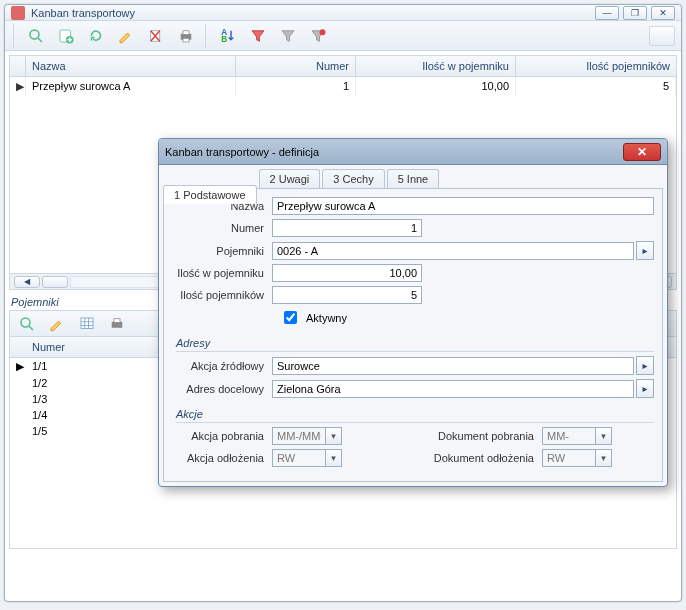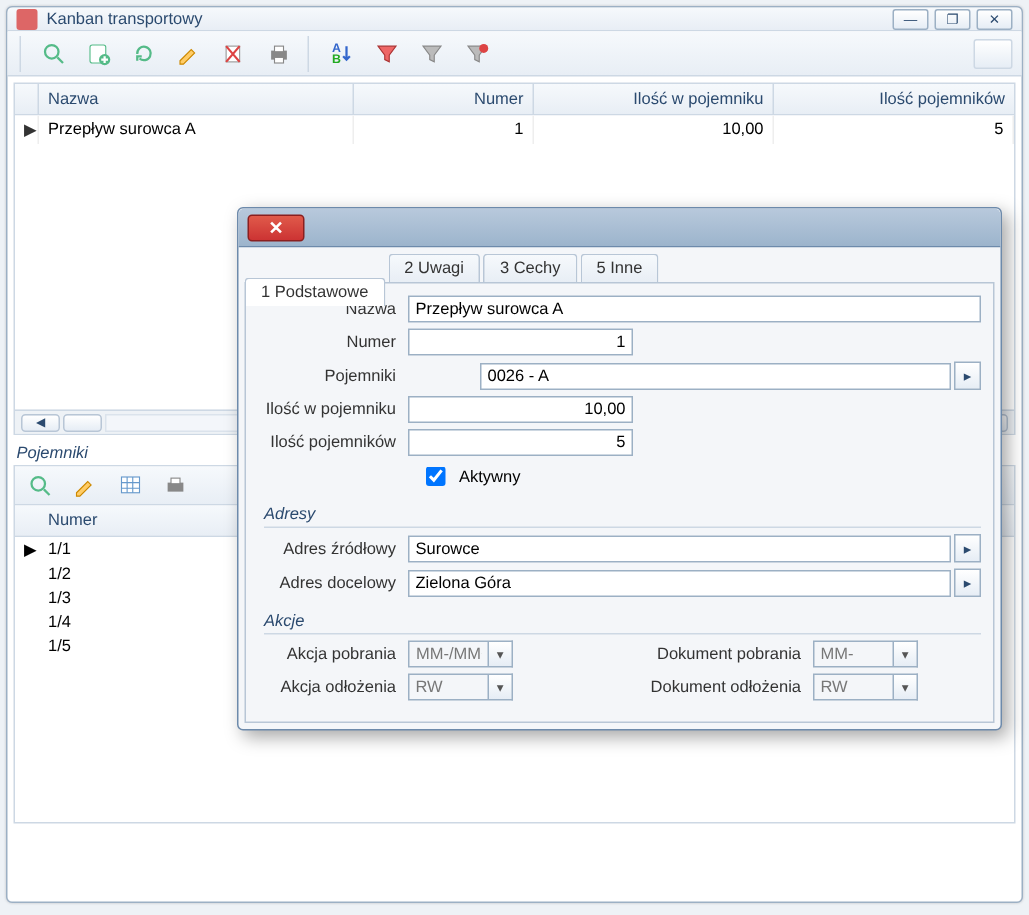--- a/index.html
+++ b/index.html
@@ -244,58 +244,59 @@
       <div class="sub-row">
           <div></div>
           <div>1/5</div>
         </div>
     </div>
   </div>
 </div>
 
 <div class="dialog">
   <div class="dlg-titlebar">
+    <div class="dlg-title">Kanban transportowy - definicja</div>
     <div class="dlg-close">✕</div>
   </div>
   <div class="tabbar">
     <div class="tab active">1 Podstawowe</div>
     <div class="tab">2 Uwagi</div>
     <div class="tab">3 Cechy</div>
     <div class="tab">5 Inne</div>
   </div>
   <div class="tab-panel">
     <div class="form-row">
       <label>Nazwa</label>
       <input type="text" style="flex: 1 1 0%;" value="Przepływ surowca A">
     </div>
     <div class="form-row">
       <label>Numer</label>
       <input type="text" style="width: 150px; text-align: right;" value="1">
     </div>
     <div class="form-row">
       <label>Pojemniki</label>
-      <input type="text" style="flex: 1 1 0%; margin-left: 48px;" value="0026 - A">
+      <input type="text" style="flex: 1 1 0%;" value="0026 - A">
       <div class="lookup-btn">▸</div>
     </div>
     <div class="form-row">
       <label>Ilość w pojemniku</label>
       <input type="text" style="width: 150px; text-align: right;" value="10,00">
     </div>
     <div class="form-row">
       <label>Ilość pojemników</label>
       <input type="text" style="width: 150px; text-align: right;" value="5">
     </div>
     <div class="chk">
       <input type="checkbox" checked="" style="">
       <span>Aktywny</span>
     </div>
 
     <div class="fieldset-label">Adresy</div>
     <div class="form-row">
-      <label>Adres źródłowy</label>
+      <label>Akcja źródłowy</label>
       <input type="text" style="flex: 1 1 0%;" value="Surowce">
       <div class="lookup-btn">▸</div>
     </div>
     <div class="form-row">
       <label>Adres docelowy</label>
       <input type="text" style="flex: 1 1 0%;" value="Zielona Góra">
       <div class="lookup-btn">▸</div>
     </div>
 
     <div class="fieldset-label">Akcje</div>

